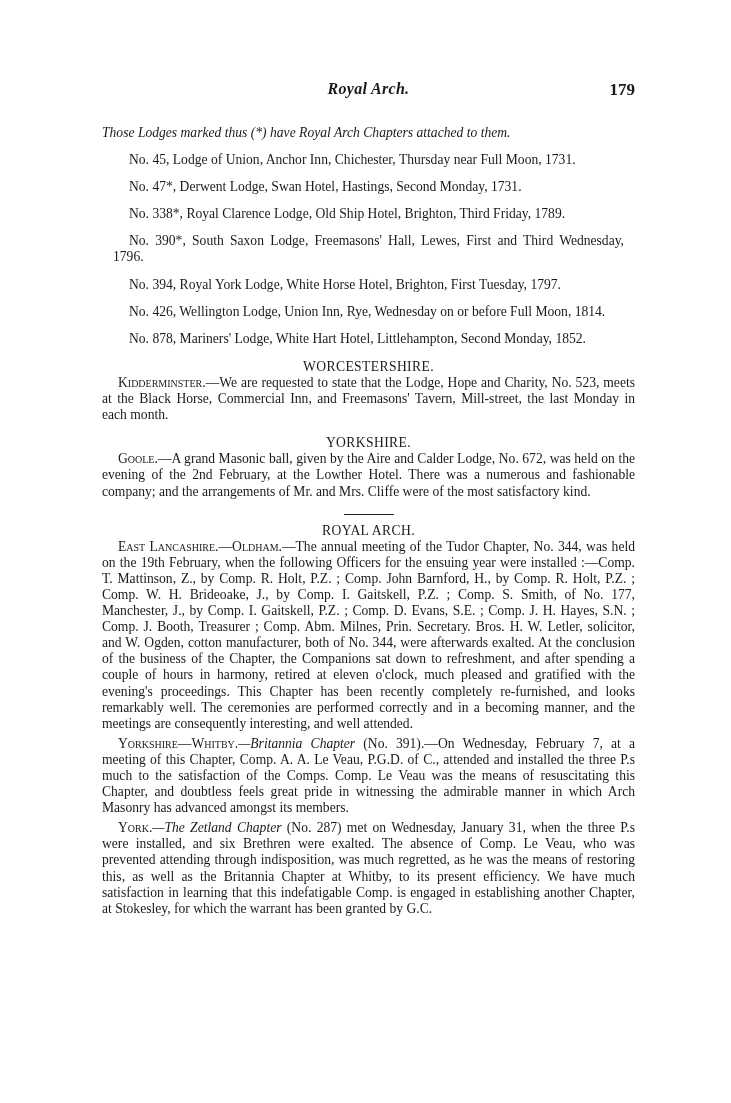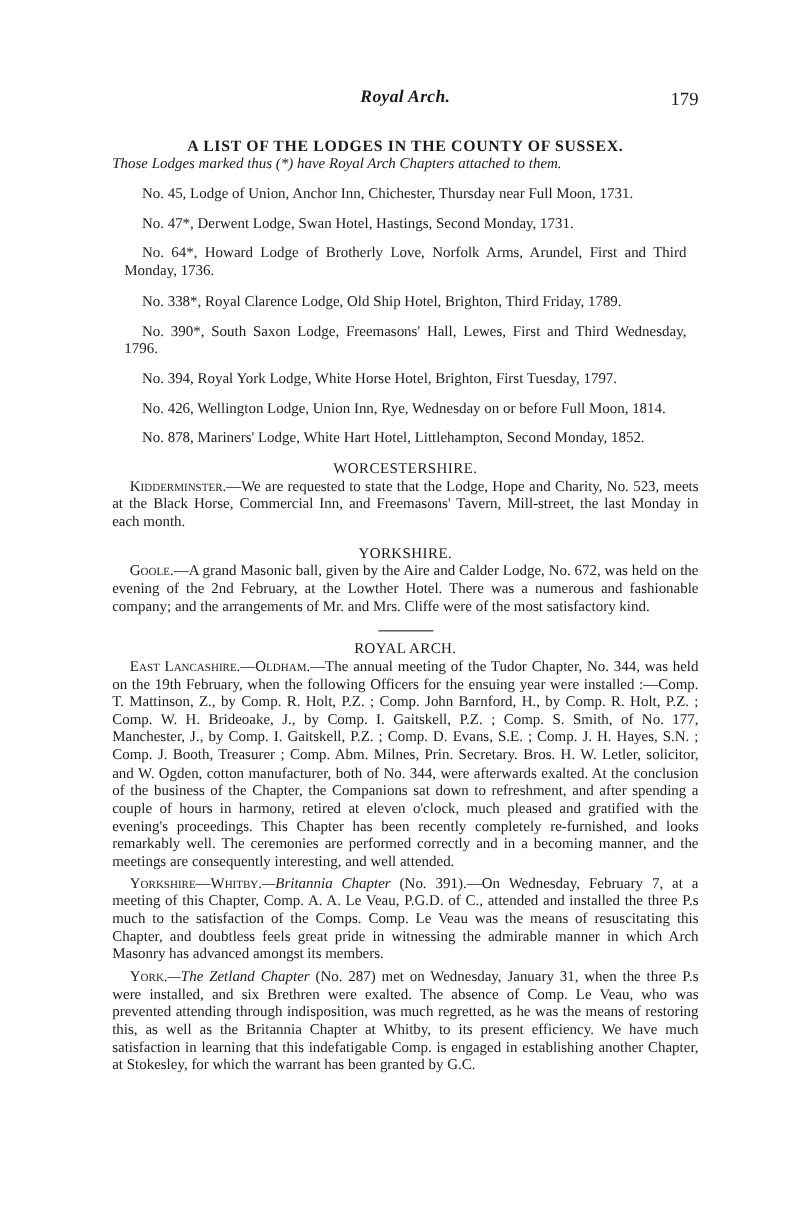--- a/index.html
+++ b/index.html
@@ -1,20 +1,20 @@
 <!DOCTYPE html>
 <html><head>
 <meta charset="utf-8">
 <style>
   html, body { margin:0; padding:0; background:#ffffff; }
   body { width:731px; height:1103px; position:relative; overflow:hidden; font-family:"DejaVu Serif", serif; color:#1a1a1a; }
   .page { position:absolute; left:102px; top:0; width:533px; }
   .running-head { position:absolute; top:80px; left:0; width:533px; height:22px; }
   .rh-title { position:absolute; left:0; width:533px; text-align:center; font-style:italic; font-weight:bold; font-size:16px; font-family:"Liberation Serif", serif; letter-spacing:0.3px; }
-  .rh-num { position:absolute; right:0; font-weight:normal; font-size:17px; font-family:"Liberation Serif", serif; }
+  .rh-num { position:absolute; right:0; font-weight:bold; font-size:17px; font-family:"Liberation Serif", serif; }
   .body { position:absolute; top:125px; left:0; width:533px; font-family:"Liberation Serif", serif; font-size:13.6px; line-height:16.1px; }
   .heading { text-align:center; font-size:13.6px; letter-spacing:0.4px; }
   .heading.big { font-weight:bold; font-size:14.4px; letter-spacing:0.6px; }
   .subheading { text-align:left; font-style:italic; margin-bottom:2px; }
   p { margin:0; text-align:justify; text-indent:16px; }
   .entry { margin:11px; text-align:justify; text-indent:16px; }
   .sc { font-variant:small-caps;font-family:Liberation Serif, serif; }
   .sect { margin-top:12px; }
   .rule { width:50px; height:0; border-top:1.3px solid #222; margin:14px auto 8px; }
   .gap { height:4px; }
@@ -23,26 +23,24 @@
 </head>
 <body>
 
 <div class="page">
   <div class="running-head">
     <span class="rh-title">Royal Arch.</span>
     <span class="rh-num">179</span>
   </div>
 
   <div class="body">
-    <div class="heading big">A LIST OF THE LODGES IN THE COUNTY OF SUSSEX.</div>
     <div class="subheading">Those Lodges marked thus (*) have Royal Arch Chapters attached to them.</div>
     <div>
       <p class="entry">No. 45, Lodge of Union, Anchor Inn, Chichester, Thursday near Full Moon, 1731.</p>
       <p class="entry">No. 47*, Derwent Lodge, Swan Hotel, Hastings, Second Monday, 1731.</p>
-      <p class="entry">No. 64*, Howard Lodge of Brotherly Love, Norfolk Arms, Arundel, First and Third Monday, 1736.</p>
       <p class="entry">No. 338*, Royal Clarence Lodge, Old Ship Hotel, Brighton, Third Friday, 1789.</p>
       <p class="entry">No. 390*, South Saxon Lodge, Freemasons' Hall, Lewes, First and Third Wednesday, 1796.</p>
       <p class="entry">No. 394, Royal York Lodge, White Horse Hotel, Brighton, First Tuesday, 1797.</p>
       <p class="entry">No. 426, Wellington Lodge, Union Inn, Rye, Wednesday on or before Full Moon, 1814.</p>
       <p class="entry">No. 878, Mariners' Lodge, White Hart Hotel, Littlehampton, Second Monday, 1852.</p>
     </div>
 
     <div class="heading sect">WORCESTERSHIRE.</div>
     <p><span class="sc">Kidderminster.</span><span>—We are requested to state that the Lodge, Hope and Charity, No. 523, meets at the Black Horse, Commercial Inn, and Freemasons' Tavern, Mill-street, the last Monday in each month.</span></p>
 

